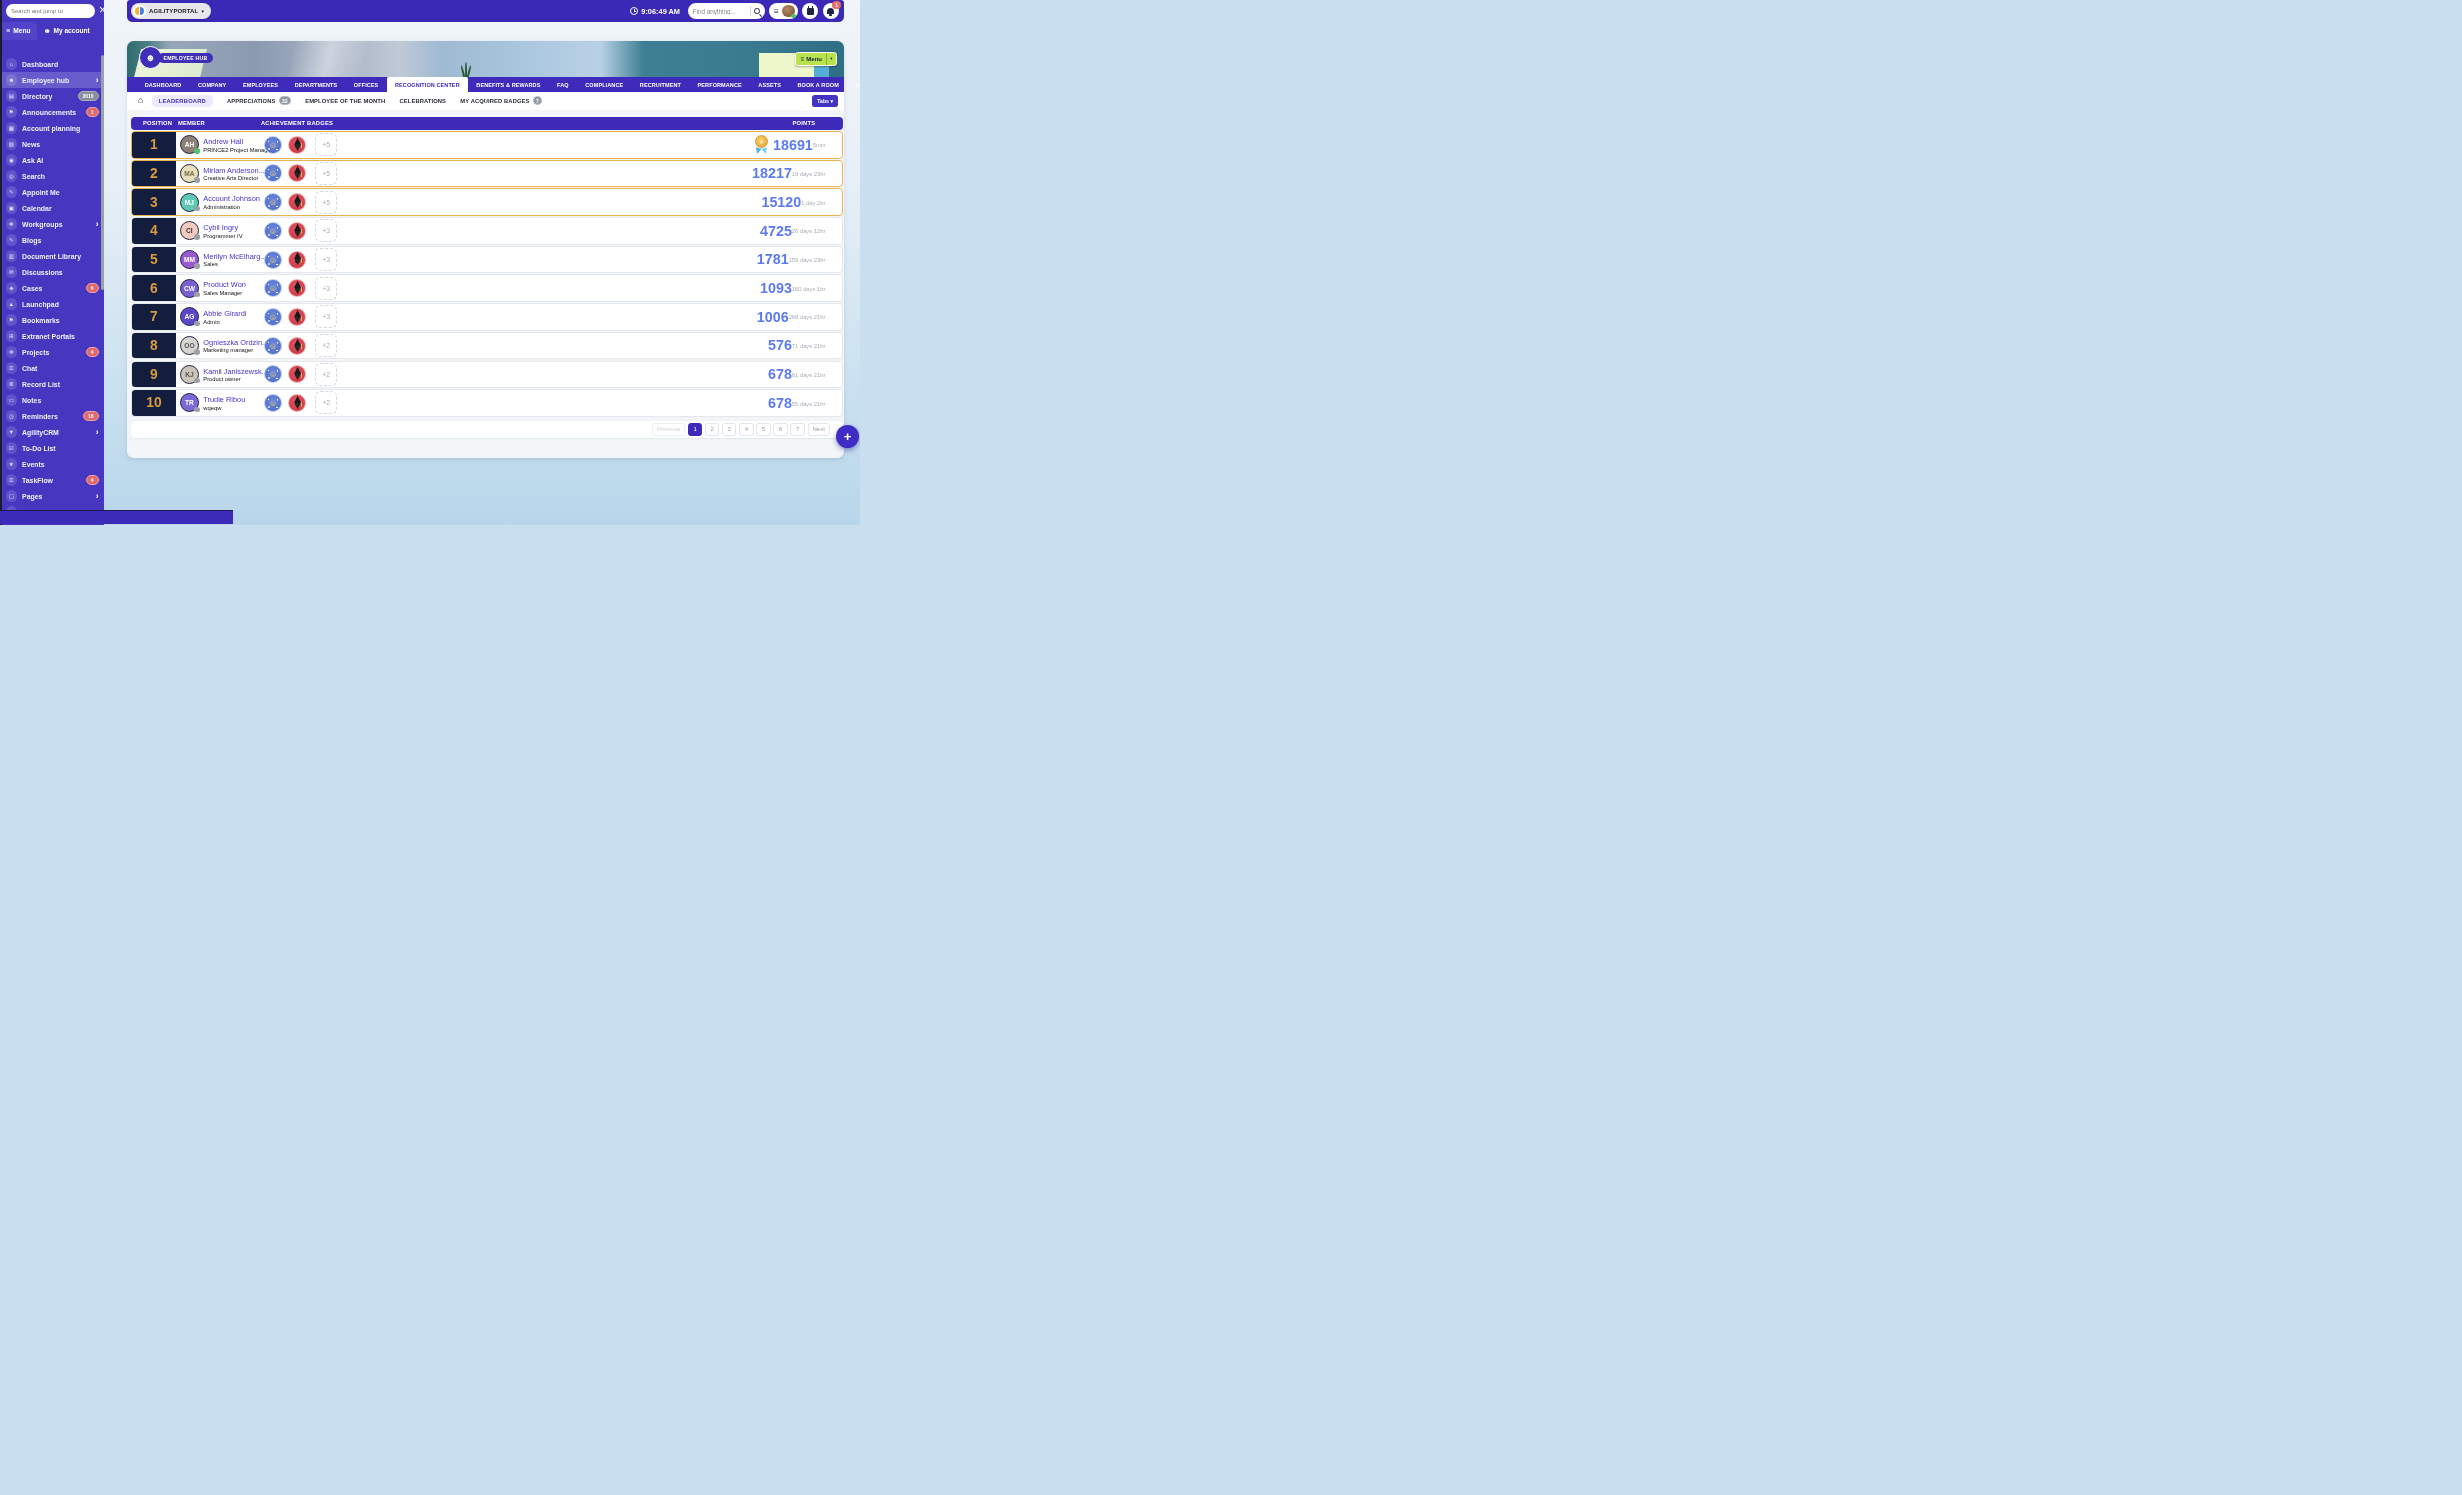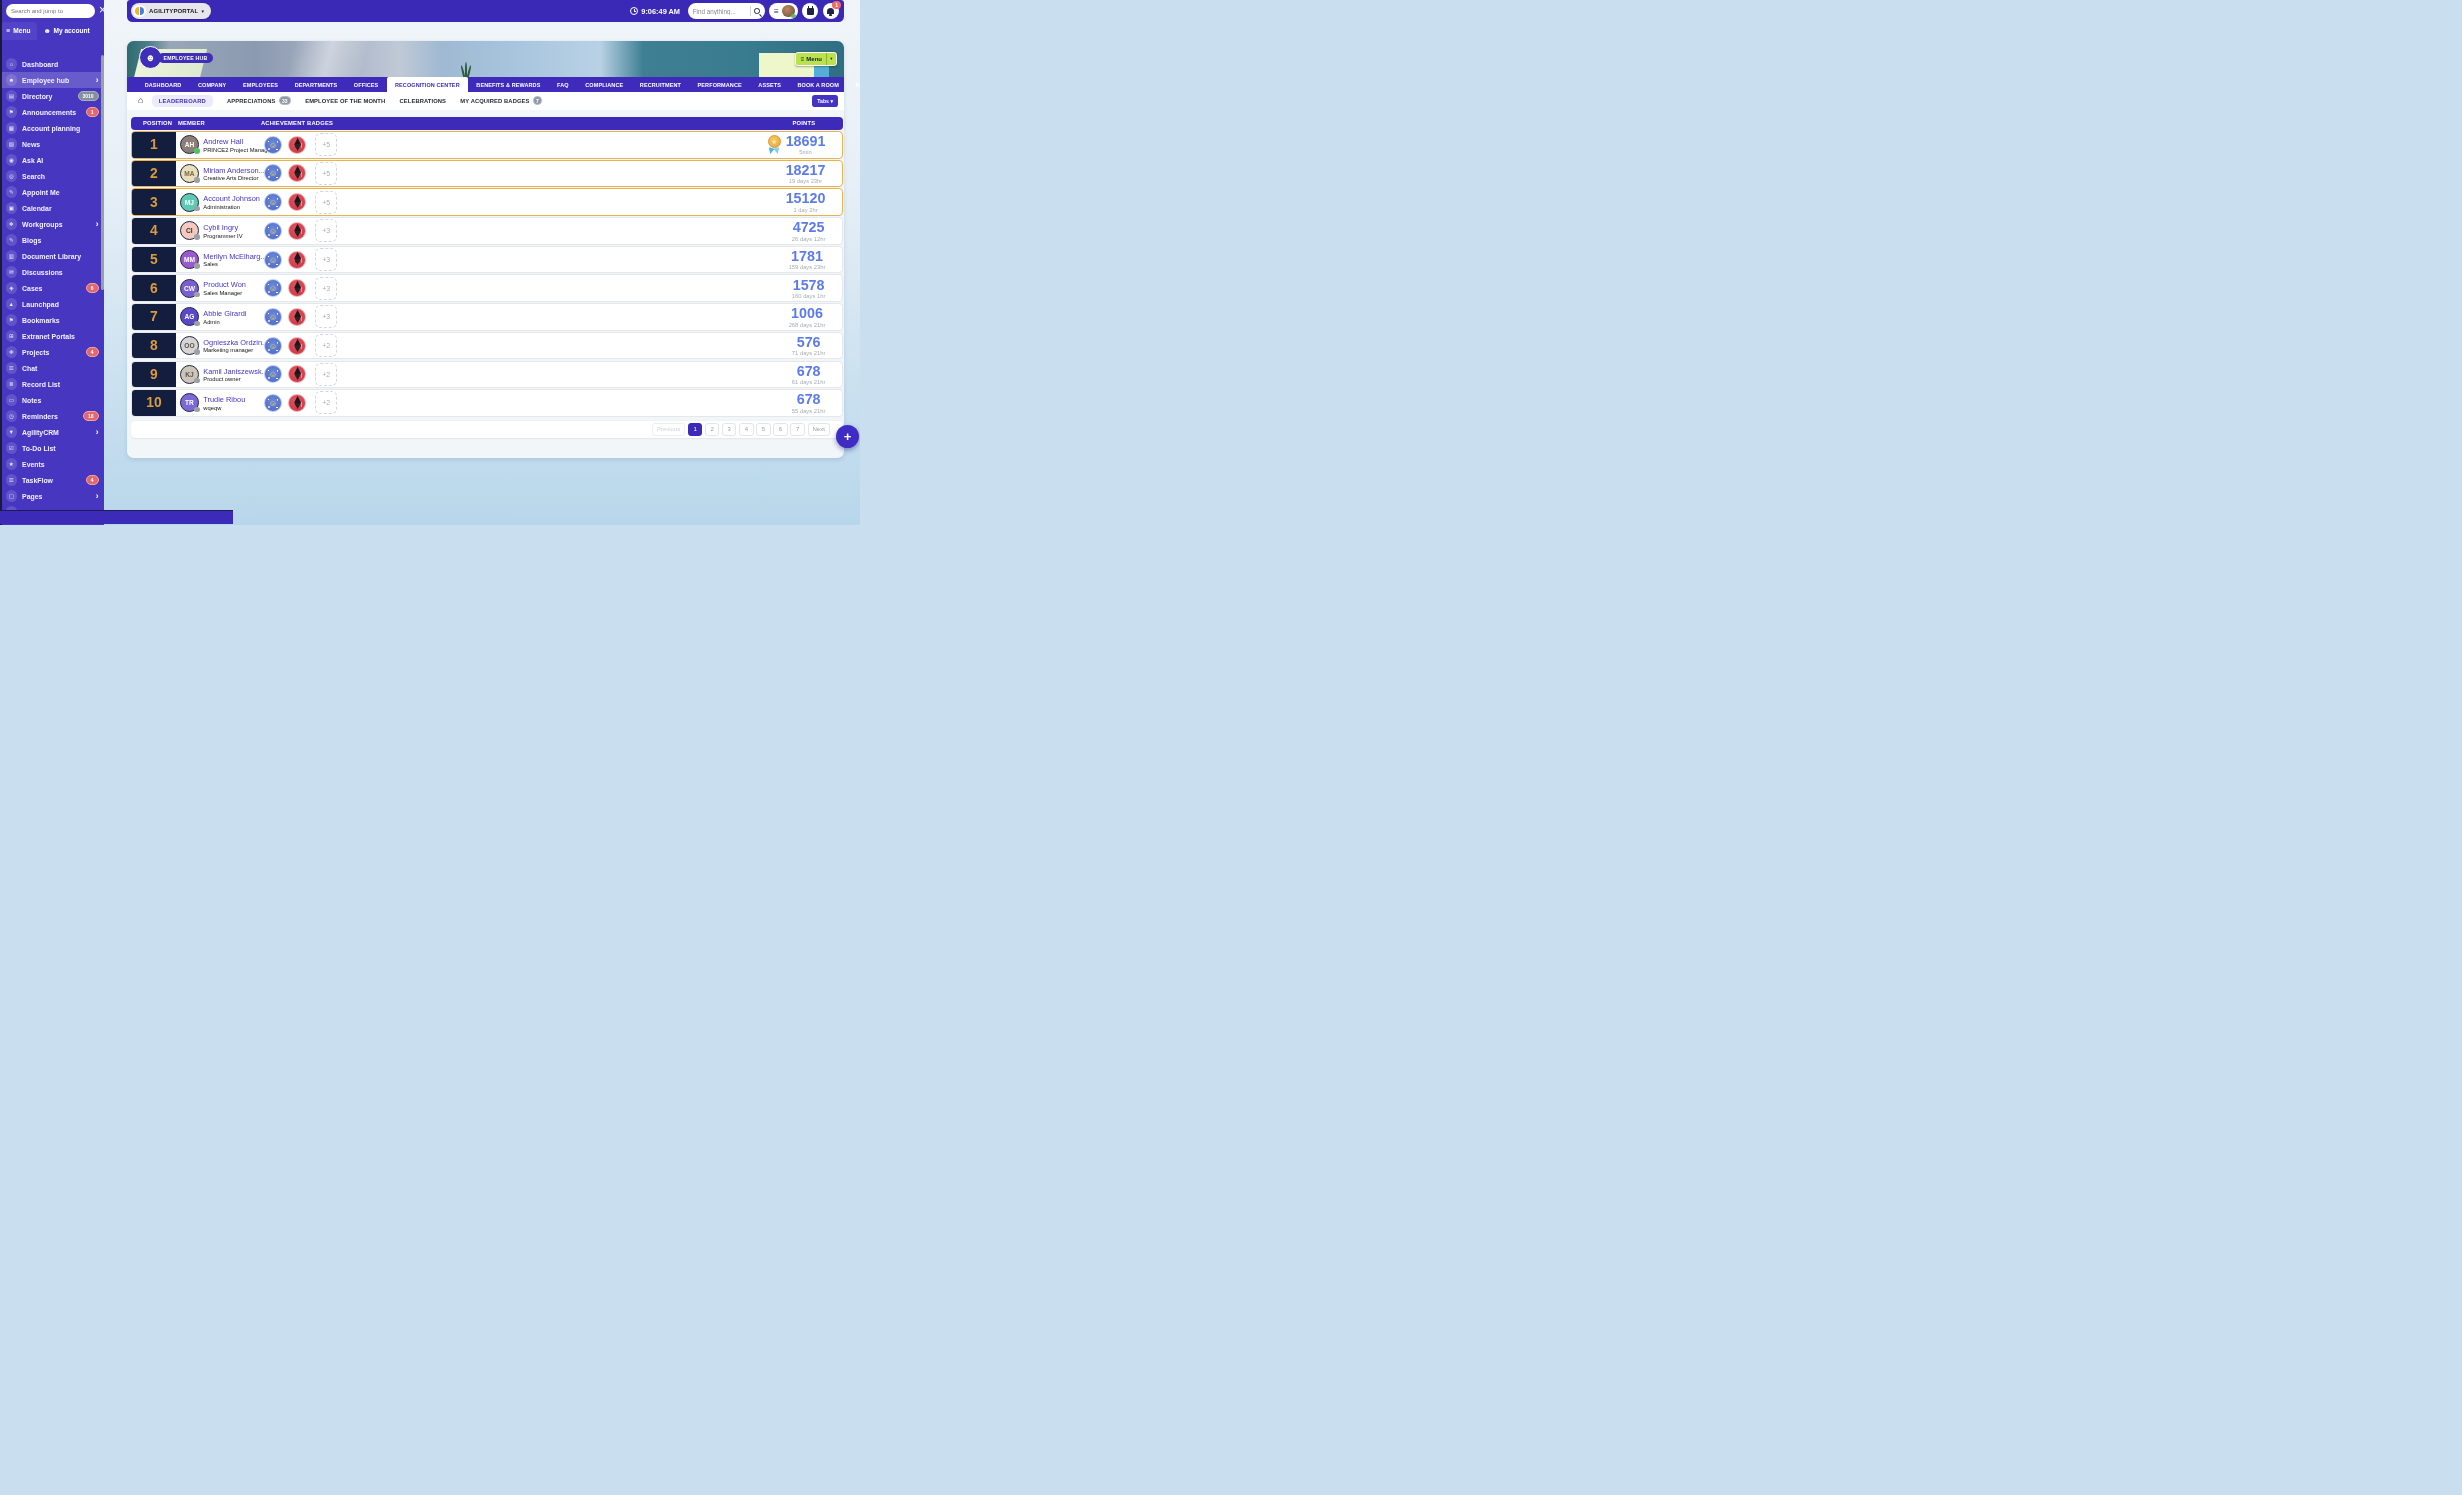--- a/index.html
+++ b/index.html
@@ -136,21 +136,21 @@
   .plus-chip { width:22px; height:23px; border:1.1px dashed #d4d8dc; border-radius:5.5px; color:#a8aeb5; font-size:6.9px;
     display:flex; align-items:center; justify-content:center; margin-left:2.2px; }
   .pts-cell { position:absolute; right:16.5px; top:0; bottom:0; display:flex; align-items:center; gap:4.4px; }
   .medal { width:14.3px; height:19px; position:relative; }
   .medal .rib1,.medal .rib2 { position:absolute; bottom:0; width:0; height:0; border-left:3.3px solid transparent; border-right:3.3px solid transparent; }
   .medal .rib1 { left:1.1px; border-top:6.6px solid #4fb3e2; transform:rotate(14deg); }
   .medal .rib2 { right:1.1px; border-top:6.6px solid #7fd0f0; transform:rotate(-14deg); }
   .medal .coin { position:absolute; top:0; left:0.6px; width:13.2px; height:13.2px; border-radius:50%;
     background:radial-gradient(circle at 40% 35%,#f6cd5e,#e8a23c); border:1.1px solid #d9962f; color:#f9e9b0; font-size:6.6px;
     display:flex; align-items:center; justify-content:center; }
-  .pts-num-wrap { display:flex; flex-direction:column; align-items:center; }
+  .pts-num-wrap { display:flex; flex-direction:row; align-items:center; }
   .pts-num { font-size:14.3px; font-weight:bold; color:#5d7bef; line-height:1; }
   .pts-sub { font-size:5.8px; color:#a6adb5; margin-top:1.1px; }
 
   
   .pager { position:absolute; left:3.9px; top:380px; width:712px; height:16.5px; background:#fff; border-radius:4.4px;
     box-shadow:0 0.6px 1.7px rgba(40,60,90,.08); display:flex; align-items:center; justify-content:flex-end; gap:2.8px; padding-right:13.2px; }
   .pg-btn { height:12.7px; min-width:14.3px; border:0.6px solid #e2e6ea; border-radius:2.8px; background:#fff; color:#98a0aa;
     font-size:6px; display:flex; align-items:center; justify-content:center; padding:0 3.9px; cursor:pointer; font-family:"Liberation Sans",sans-serif; }
   .pg-btn.disabled { color:#ccd2d9; border-color:#eceff2; }
   .pg-btn.active { background:#3d2ab9; border-color:#3d2ab9; color:#fff; }
@@ -766,21 +766,21 @@
             <span class="badge-red">
               <span class="cap-board"></span>
               <span class="cap-base"></span>
               <span class="cap-tassel"></span>
             </span>
             <span class="plus-chip">+3</span>
           </div>
           <div class="pts-cell">
 
             <span class="pts-num-wrap">
-              <span class="pts-num">1578</span>
+              <span class="pts-num">1093</span>
               <span class="pts-sub">160 days 1hr</span>
             </span>
           </div>
         </div>
 
         <div class="lrow">
           <div class="pos-cell">7</div>
           <div class="mem-cell">
             <span class="avatar" style="background: rgb(89, 72, 200);">
               <span style="color: rgb(255, 255, 255);">AG</span>

